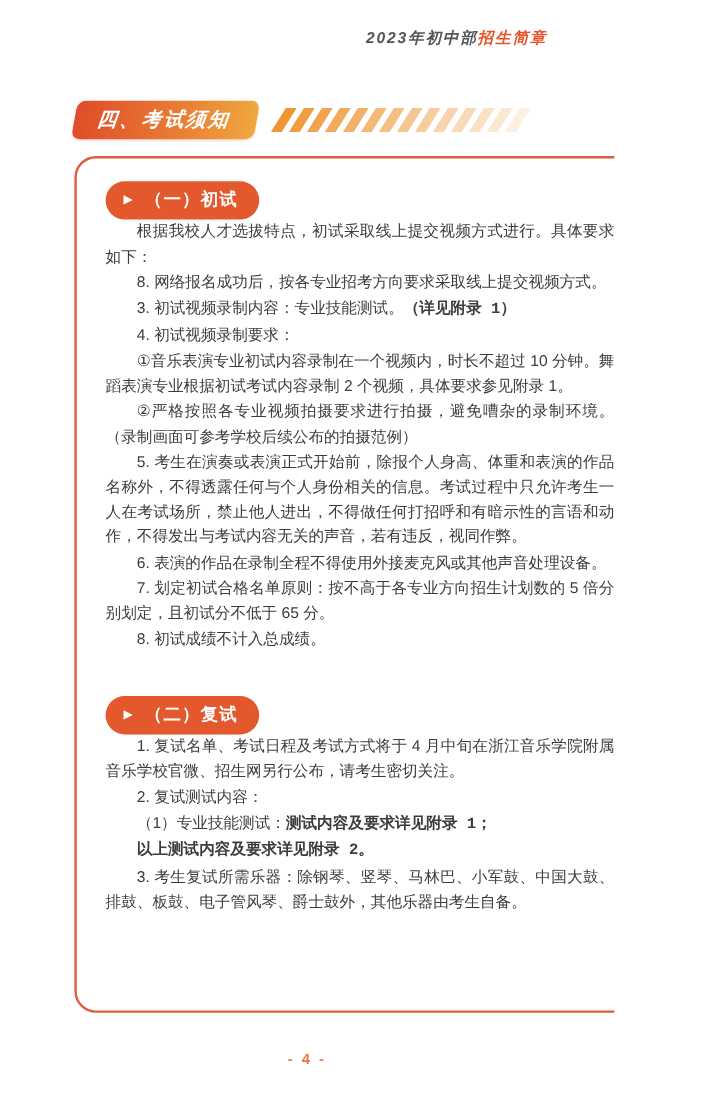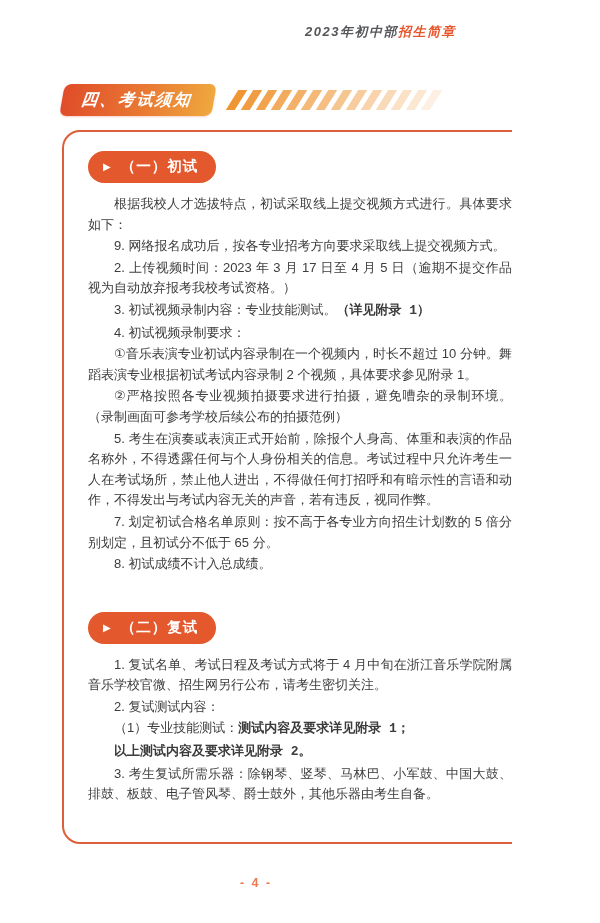--- a/index.html
+++ b/index.html
@@ -53,21 +53,20 @@
   
   .pill{
     display:inline-flex;align-items:center;gap:9px;
     background:#e3592d;color:#fff;
     border-radius:17px;padding:6px 18px 7px 15px;
     font-size:14.5px;font-weight:bold;letter-spacing:1px;
   }
   .pill .play{font-size:10px;line-height:1;position:relative;top:.5px;}
   
   .sec-body{
-    margin-top:11px;
     font-size:13px;line-height:20.6px;
     color:#3c3c3c;text-align:justify;
   }
   .sec-body p{margin:0 0 1px 0;text-indent:2em;}
   .sec-body .b{font-weight:bold;font-family:Liberation Mono, monospace;}
   .section + .section{margin-top:37px;}
   
   .pageno{
     position:absolute;left:0;right:0;bottom:33px;
     text-align:center;color:#ec7a52;
@@ -107,27 +106,27 @@
 
   <div class="frame">
 
     <div class="section">
       <div class="pill">
         <span class="play">▶</span>
         <span>（一）初试</span>
       </div>
       <div class="sec-body">
           <p><span>根据我校人才选拔特点，初试采取线上提交视频方式进行。具体要求如下：</span></p>
-          <p><span>9. 网络报名成功后，按各专业招考方向要求采取线上提交视频方式。</span></p>
-          <p><span>2. 上传视频时间：2023 年 3 月 17 日至 4 月 5 日（逾期不提交作品视为自动放弃报考我校考试资格。）</span></p>
+          <p><span>8. 网络报名成功后，按各专业招考方向要求采取线上提交视频方式。</span></p>
           <p><span>3. 初试视频录制内容：专业技能测试。</span><span class="b">（详见附录 1）</span></p>
           <p><span>4. 初试视频录制要求：</span></p>
           <p><span>①音乐表演专业初试内容录制在一个视频内，时长不超过 10 分钟。舞蹈表演专业根据初试考试内容录制 2 个视频，具体要求参见附录 1。</span></p>
           <p><span>②严格按照各专业视频拍摄要求进行拍摄，避免嘈杂的录制环境。（录制画面可参考学校后续公布的拍摄范例）</span></p>
           <p><span>5. 考生在演奏或表演正式开始前，除报个人身高、体重和表演的作品名称外，不得透露任何与个人身份相关的信息。考试过程中只允许考生一人在考试场所，禁止他人进出，不得做任何打招呼和有暗示性的言语和动作，不得发出与考试内容无关的声音，若有违反，视同作弊。</span></p>
+          <p><span>6. 表演的作品在录制全程不得使用外接麦克风或其他声音处理设备。</span></p>
           <p><span>7. 划定初试合格名单原则：按不高于各专业方向招生计划数的 5 倍分别划定，且初试分不低于 65 分。</span></p>
           <p><span>8. 初试成绩不计入总成绩。</span></p>
         </div>
     </div>
 
     <div class="section">
       <div class="pill">
         <span class="play">▶</span>
         <span>（二）复试</span>
       </div>

